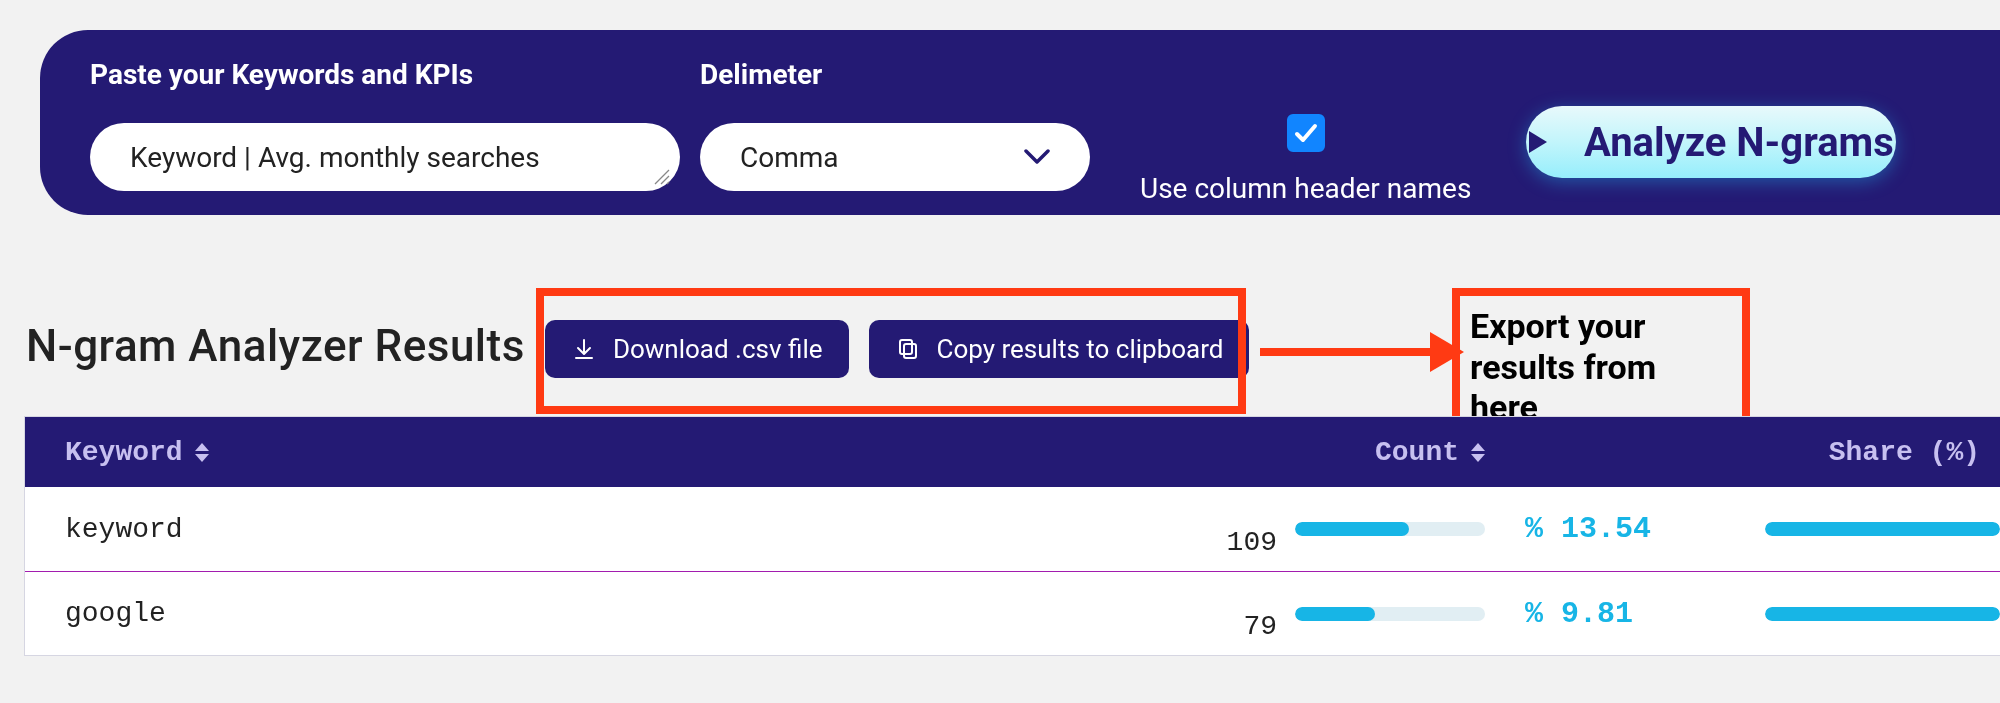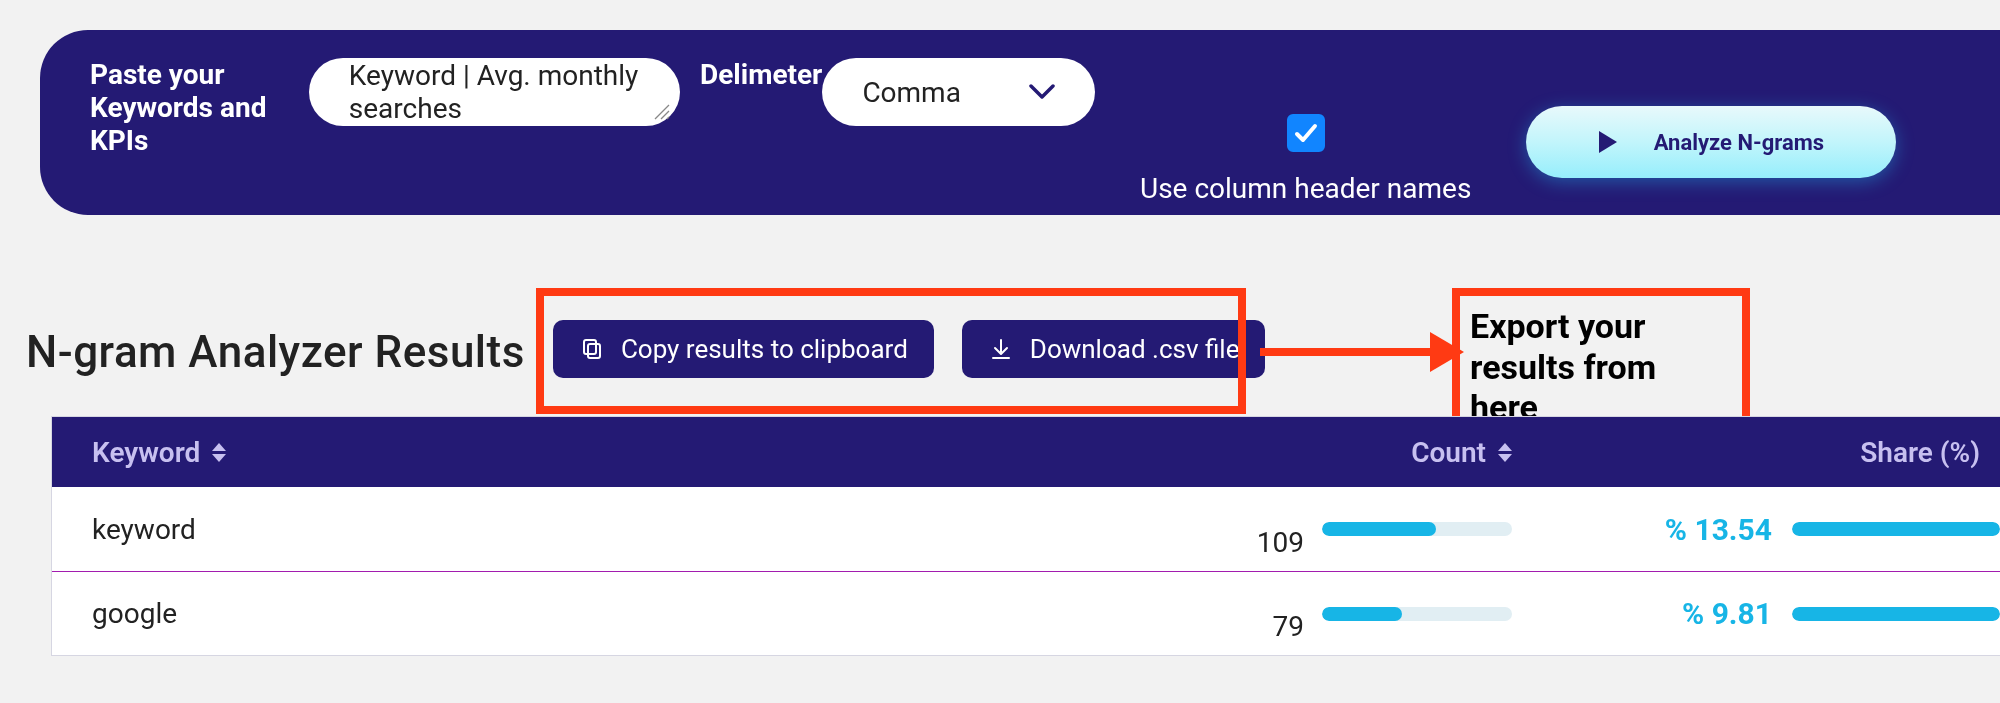--- a/index.html
+++ b/index.html
@@ -1,68 +1,68 @@
 <!DOCTYPE html>
 <html><head>
 <meta charset="utf-8">
 <style>
   * { box-sizing: border-box; margin: 0; padding: 0; }
   html, body { width: 2000px; height: 703px; font-family: -apple-system, BlinkMacSystemFont, "Segoe UI", Roboto, Arial, sans-serif; background:#f2f2f2; overflow:hidden; }
   .page { width: 2000px; height:703px; position:relative; }
 
   
   .panel { position:absolute; left:40px; top:30px; right:0; height:185px; background:#241a74; border-top-left-radius:48px; border-bottom-left-radius:48px; color:#fff; padding:28px 0 28px 50px; display:flex; align-items:flex-start; gap:0; }
-  .col { display:flex; flex-direction:row; }
+  .col { display:flex; flex-direction:column;gap:12px; }
   .col.keywords { width:590px; }
   .col.delimeter { width:395px; margin-left:20px; }
   .label { font-size:28px; font-weight:700; margin-bottom:20px; }
   .input-pill { background:#fff; border-radius:999px; height:68px; display:flex; align-items:center; padding:13px 40px; color:#222; font-size:28px; position:relative; }
   .input-pill.keywords { width:590px; }
   .input-pill.delimeter { width:390px; justify-content:space-between; }
   .resize-handle { position:absolute; right:10px; bottom:6px; width:18px; height:18px; }
   .resize-handle svg { display:block; }
   .caret { color:#241a74; font-size:22px; }
 
   .check-row { display:flex; align-items:center; gap:20px; margin-left:45px; margin-top:56px;flex-direction:column; }
   .checkbox { width:38px; height:38px; background:#1185ff; border-radius:6px; display:flex; align-items:center; justify-content:center; border:2px solid #1185ff; }
   .checkbox svg { stroke:#fff; }
   .check-label { font-size:28px; color:#fff; }
 
-  .analyze-btn { margin-left:55px; margin-top:48px; width:370px; height:72px; border-radius:999px; background:linear-gradient(#e8f9fb,#c2f5fb,#96eefc); color:#241a74; font-size:22px; font-weight:700; display:flex; align-items:center; justify-content:center; gap:37px; box-shadow:0 4px 18px rgba(34,200,255,.35); }
+  .analyze-btn { margin-left:55px; margin-top:48px; width:370px; height:72px; border-radius:999px; background:linear-gradient(#e8f9fb,#c2f5fb,#96eefc); color:#241a74; font-size:40px; font-weight:700; display:flex; align-items:center; justify-content:center; gap:37px; box-shadow:0 4px 18px rgba(34,200,255,.35); }
   .analyze-btn .play { width:0; height:0; border-left:18px solid #241a74; border-top:11px solid transparent; border-bottom:11px solid transparent; }
 
   
-  .results-line { position:absolute; left:26px; top:320px; display:flex; align-items:flex-end; gap:28px; }
+  .results-line { position:absolute; left:26px; top:320px; display:flex; align-items:flex-start; gap:20px; }
   .results-title { font-size:44px; font-weight:500; color:#222; letter-spacing:0.5px; }
   .action-btn { background:#241a74; color:#fff; border-radius:10px; height:58px; padding:0 26px; display:flex; align-items:center; gap:16px; font-size:26px; }
   .icon-slot { width:26px; height:26px; display:flex; align-items:center; justify-content:center; }
 
   
   .anno-box1 { position:absolute; left:536px; top:288px; width:710px; height:126px; border:8px solid #ff3a13; }
   .arrow { position:absolute; left:1260px; top:348px; width:200px; height:8px; background:#ff3a13; }
   .arrow::after { content:""; position:absolute; right:-4px; top:-16px; width:0; height:0; border-left:34px solid #ff3a13; border-top:20px solid transparent; border-bottom:20px solid transparent; }
   .anno-box2 { position:absolute; left:1452px; top:288px; width:298px; height:158px; border:8px solid #ff3a13; display:flex; align-items:center; justify-content:center; text-align:left; font-size:34px; font-weight:700; color:#000; line-height:1.2; padding:6px 10px; }
 
   
-  .table-wrap { position:absolute; left:51px; top:416px; right:0; border:1px solid #d6d6e2; border-right:none; background:#fff; }
+  .table-wrap { position:absolute; left:24px; top:416px; right:0; border:1px solid #d6d6e2; border-right:none; background:#fff;font-family:Liberation Mono, monospace; }
   .thead { background:#241a74; color:#c7c0f0; height:70px; display:flex; align-items:center; font-size:28px; font-weight:600; }
   .th-keyword { width:1130px; padding-left:40px; display:flex; align-items:center; gap:12px; }
   .th-count { width:370px; text-align:right; padding-right:40px; display:flex; align-items:center; justify-content:flex-end; gap:12px; }
   .th-share { flex:1; text-align:right; padding-right:20px; display:flex; align-items:center; justify-content:flex-end; gap:12px; }
   .sort { display:inline-flex; flex-direction:column; line-height:0; gap:3px; }
   .sort span { width:0; height:0; border-left:7px solid transparent; border-right:7px solid transparent; }
   .sort .up { border-bottom:8px solid #c7c0f0; }
   .sort .down { border-top:8px solid #c7c0f0; }
 
   .trow { height:84px; display:flex; align-items:center; font-size:28px; color:#222; border-top:1px solid #a21caf; }
   .trow:first-of-type { border-top:none; }
   .td-keyword { width:1130px; padding-left:40px; }
   .td-count { width:140px; text-align:right; padding-right:18px;margin-top:26px; }
   .td-countbar { width:230px; padding-right:40px; }
-  .td-sharepct { width:240px; text-align:right; color:#17b5e6; font-weight:700; font-size:30px; padding-right:20px; }
+  .td-sharepct { width:240px; color:#17b5e6; font-weight:700; font-size:30px; padding-right:20px; }
   .td-sharebar { flex:1; padding-right:0; }
   .bar-track { width:100%; height:14px; background:#e1eef3; border-radius:8px; overflow:hidden; }
   .bar-fill { height:100%; background:#17b5e6; border-radius:8px; }
 </style>
 </head>
 <body>
 
 <div class="page">
 
   <div class="panel">
@@ -104,36 +104,36 @@
       <span>Analyze N-grams</span>
     </div>
   </div>
 
   <div class="results-line">
     <div class="results-title">N-gram Analyzer Results</div>
 
     <div class="action-btn">
       <span class="icon-slot">
         <svg width="24" height="24" viewBox="0 0 24 24" fill="none" stroke="#fff" stroke-width="2" stroke-linecap="round" stroke-linejoin="round">
-            <rect x="8" y="7" width="12" height="14" rx="2"></rect>
-            <rect x="4" y="3" width="12" height="14" rx="2"></rect>
-          </svg>
-      </span>
-      <span>Copy results to clipboard</span>
-    </div>
-
-    <div class="action-btn">
-      <span class="icon-slot">
-        <svg width="24" height="24" viewBox="0 0 24 24" fill="none" stroke="#fff" stroke-width="2" stroke-linecap="round" stroke-linejoin="round">
             <path d="M12 3 V15"></path>
             <path d="M6 11 L12 17 L18 11"></path>
             <path d="M4 21 H20"></path>
           </svg>
       </span>
       <span>Download .csv file</span>
+    </div>
+
+    <div class="action-btn">
+      <span class="icon-slot">
+        <svg width="24" height="24" viewBox="0 0 24 24" fill="none" stroke="#fff" stroke-width="2" stroke-linecap="round" stroke-linejoin="round">
+            <rect x="8" y="7" width="12" height="14" rx="2"></rect>
+            <rect x="4" y="3" width="12" height="14" rx="2"></rect>
+          </svg>
+      </span>
+      <span>Copy results to clipboard</span>
     </div>
   </div>
 
   <div class="anno-box1"></div>
   <div class="arrow"></div>
   <div class="anno-box2">
     <span>Export your results from here</span>
   </div>
 
   <div class="table-wrap">

